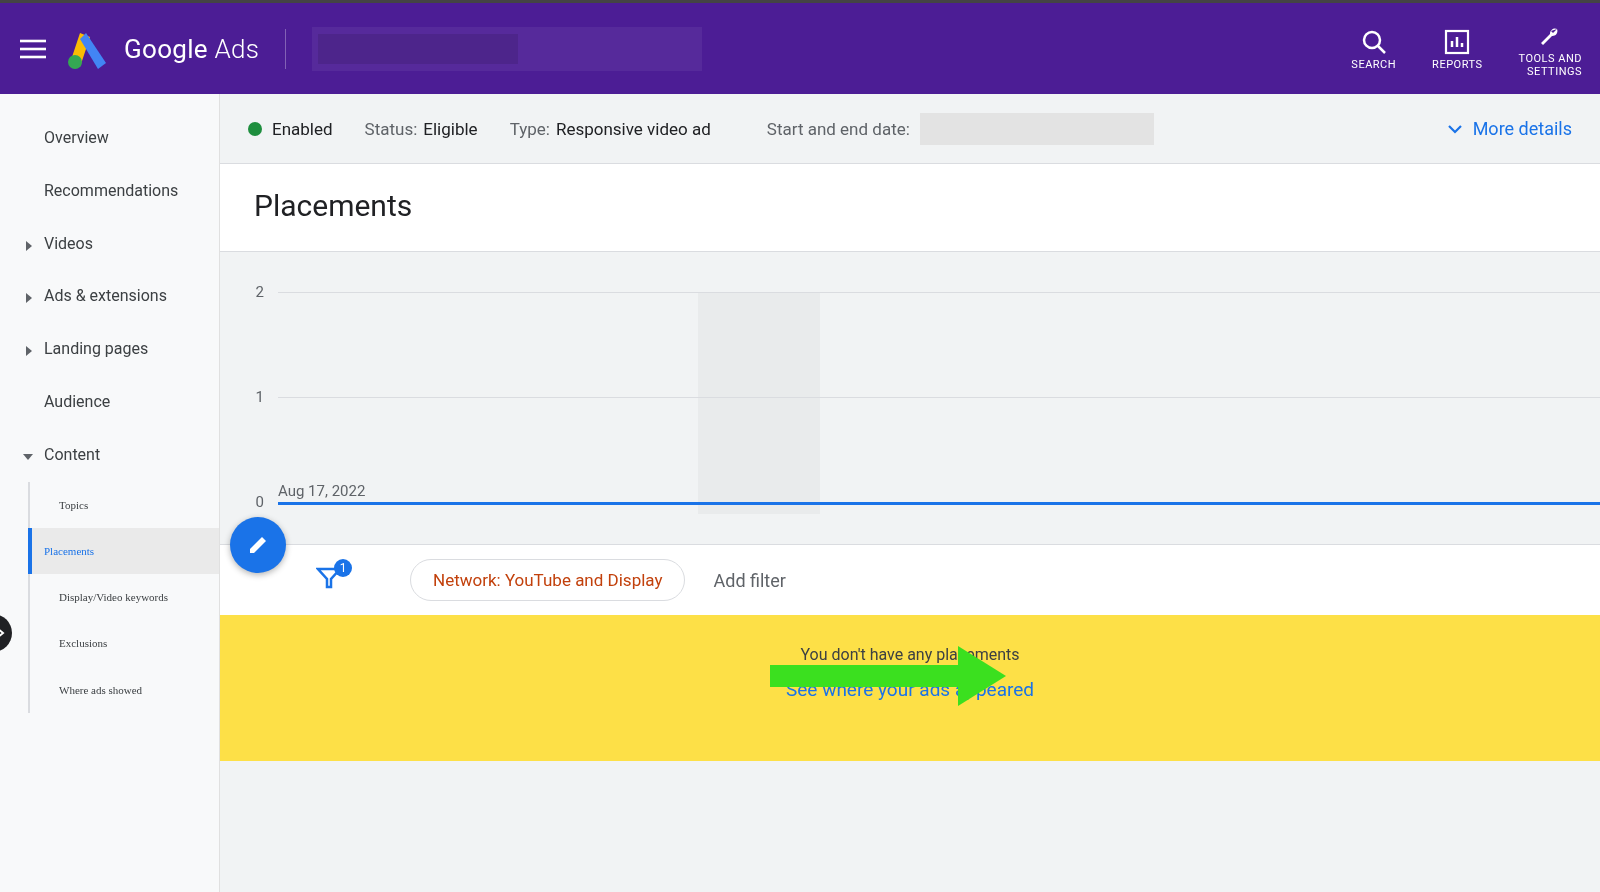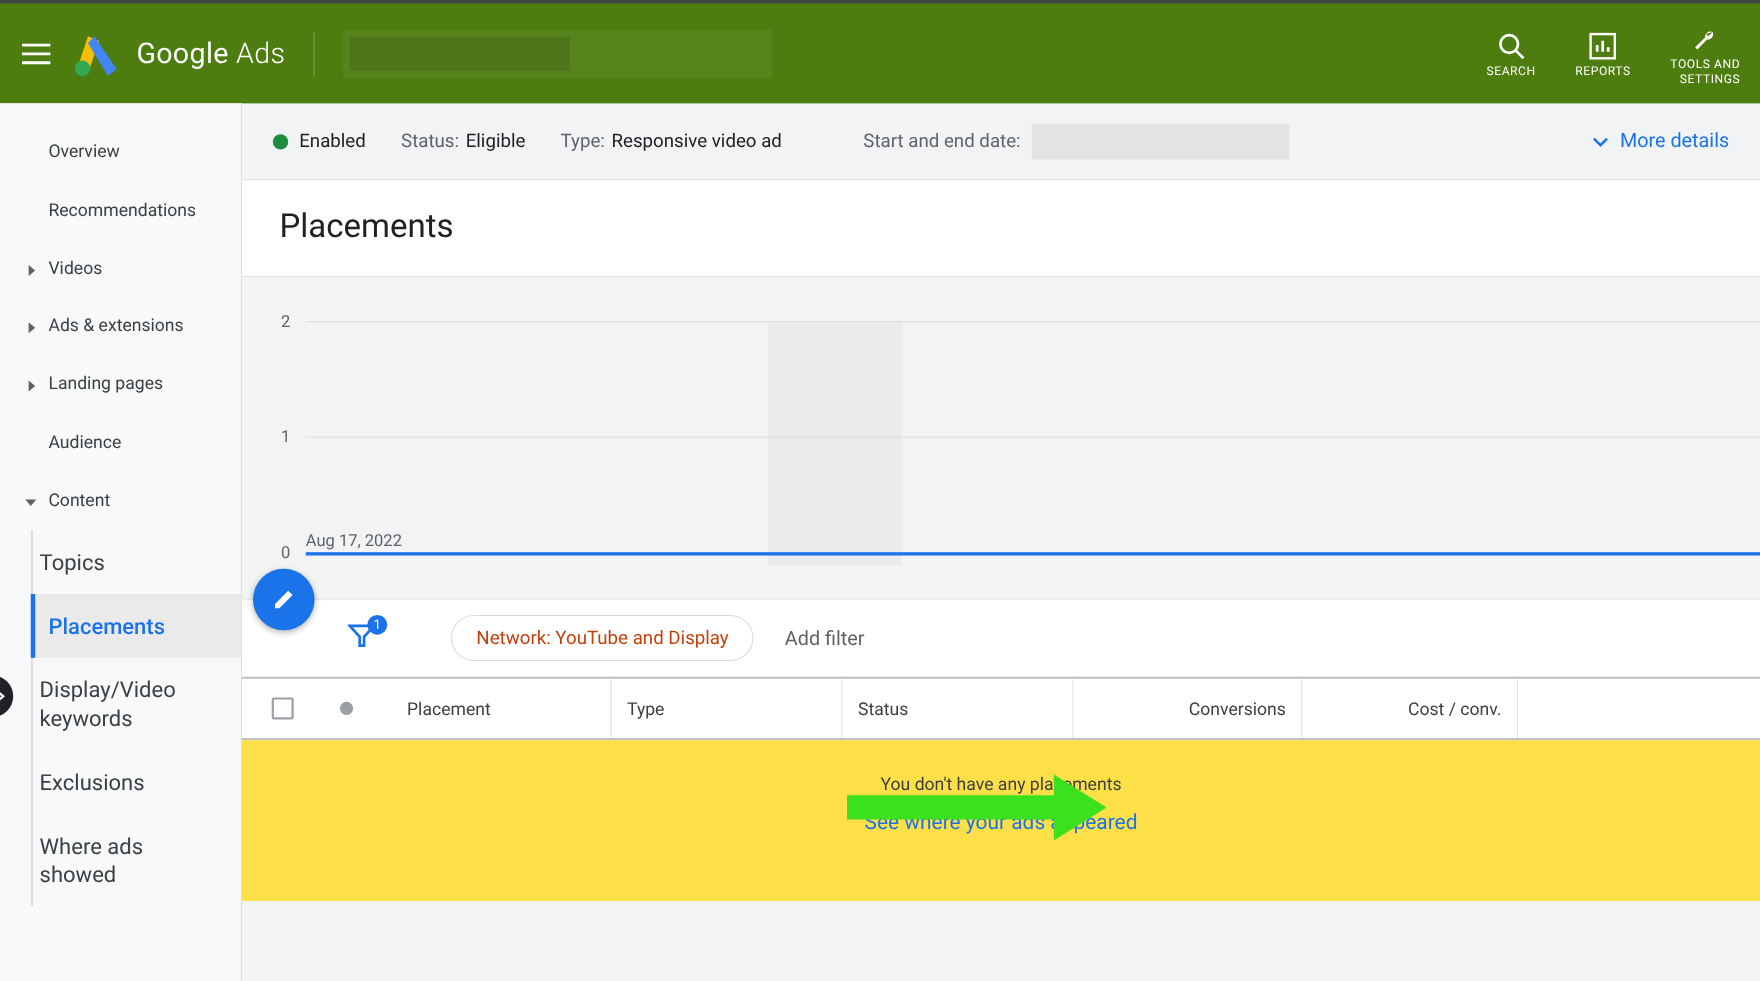--- a/index.html
+++ b/index.html
@@ -1,18 +1,18 @@
 <!DOCTYPE html>
 <html><head>
 <meta charset="utf-8">
 <style>
   * { box-sizing: border-box; margin: 0; padding: 0; }
   body { font-family: Roboto, Arial, sans-serif; background: #fff; color: #3c4043; overflow: hidden; width: 1600px; height: 892px; }
   
-  .topbar { background: #4d7c0f; height: 94px; display: flex; align-items: center; padding: 0 20px; color: #fff; position: relative; border-top: 3px solid #444; }
+  .topbar { background: #4c1d95; height: 94px; display: flex; align-items: center; padding: 0 20px; color: #fff; position: relative; border-top: 3px solid #444; }
   .hamburger { margin-right: 20px; cursor: pointer; }
   .hamburger svg { display: block; }
   .logo-wrap { display: flex; align-items: center; gap: 14px; }
   .logo-icon svg { display: block; }
   .logo-text { font-size: 26px; letter-spacing: 0.3px; }
   .logo-text .g { font-weight: 400; }
   .logo-text .a { font-weight: 300; }
   .top-divider { width: 1px; height: 40px; background: rgba(255,255,255,0.3); margin: 0 26px; }
   .top-redact { width: 390px; height: 44px; background: rgba(255,255,255,0.06); display: flex; align-items: center; }
   .top-redact .r1 { width: 200px; height: 30px; background: rgba(0,0,0,0.1); margin-left: 6px; }
@@ -21,21 +21,21 @@
   .top-action .tico { height: 34px; display: flex; align-items: center; justify-content: center; }
   .top-action .tlbl { text-align: right; line-height: 1.1; }
   
   .main { display: flex; height: calc(892px - 94px); }
   
   .sidebar { width: 220px; background: #f8f9fa; padding-top: 18px; position: relative; border-right: 1px solid #e0e0e0; flex-shrink: 0; }
   .side-item { padding: 16px 18px 16px 44px; font-size: 16px; color: #3c4043; cursor: pointer; position: relative; line-height: 1.3; }
   .side-item.expandable::before { content: ""; position: absolute; left: 26px; top: 23px; border-style: solid; border-width: 5px 0 5px 6px; border-color: transparent transparent transparent #5f6368; }
   .side-item.expanded::before { content: ""; position: absolute; left: 23px; top: 25px; border-style: solid; border-width: 6px 5px 0 5px; border-color: #5f6368 transparent transparent transparent; }
   .sub-wrap { border-left: 2px solid #dadce0; margin-left: 28px; }
-  .sub-item { padding: 16px 18px 16px 6px; font-size: 20px; color: #3c4043; cursor: pointer; line-height: 1.3; }
+  .sub-item { padding: 16px 18px 16px 29px; font-size: 11px; color: #3c4043; cursor: pointer; line-height: 1.3; font-family: Liberation Serif, serif; }
   .sub-item.active { background: #eaeaea; color: #1a73e8; border-left: 4px solid #1a73e8; margin-left: -2px; padding-left: 12px; font-weight: 500; }
   .side-expander { position: absolute; left: -12px; top: 520px; width: 24px; height: 38px; background: #202124; border-radius: 0 24px 24px 0; display: flex; align-items: center; justify-content: center; cursor: pointer; }
   
   .content { flex: 1; background: #f1f3f4; display: flex; flex-direction: column; overflow: hidden; }
   
   .statusbar { background: #f1f3f4; padding: 0 28px; height: 70px; display: flex; align-items: center; font-size: 17px; color: #5f6368; gap: 32px; border-bottom: 1px solid #dadce0; }
   .status-dot { width: 14px; height: 14px; border-radius: 50%; background: #1e8e3e; display: inline-block; margin-right: 10px; }
   .status-seg { display: flex; align-items: center; }
   .status-seg .lbl { color: #5f6368; margin-right: 6px; }
   .status-seg .val { color: #202124; }
@@ -176,21 +176,21 @@
         <span class="val">Enabled</span>
       </div>
       <div class="status-seg">
         <span class="lbl">Status: </span>
         <span class="val">Eligible</span>
       </div>
       <div class="status-seg">
         <span class="lbl">Type: </span>
         <span class="val">Responsive video ad</span>
       </div>
-      <div class="status-seg" style="margin-left:42px">
+      <div class="status-seg" style="margin-left:24px">
         <span class="lbl">Start and end date:</span>
         <span class="status-date-redact" style="margin-left:4px"></span>
       </div>
       <div class="more-details">
         <svg width="16" height="16" viewBox="0 0 16 16">
             <path d="M2 5 L8 11 L14 5" stroke="#1a73e8" stroke-width="2.2" fill="none"></path>
           </svg>
         <span>More details</span>
       </div>
     </div>
@@ -219,34 +219,20 @@
       <div class="filter-icon-wrap">
         <svg width="26" height="26" viewBox="0 0 26 26">
             <path d="M2 4 L24 4 L15 14 L15 22 L11 22 L11 14 Z" fill="none" stroke="#1a73e8" stroke-width="2.5"></path>
           </svg>
         <div class="filter-badge">1</div>
       </div>
       <div class="filter-chip">Network: YouTube and Display</div>
       <div class="add-filter">Add filter</div>
     </div>
 
-    <div class="table-head">
-      <div class="th chk">
-          <div class="chkbox"></div>
-        </div>
-      <div class="th dot">
-          <div class="rowdot"></div>
-        </div>
-      <div class="th placement">Placement</div>
-      <div class="th type">Type</div>
-      <div class="th status">Status</div>
-      <div class="th conv">Conversions</div>
-      <div class="th cost">Cost / conv.</div>
-      <div class="th last"></div>
-    </div>
 
     <div class="empty-state">
       <div class="arrow-ann">
         <div class="arrow-shaft"></div>
         <div class="arrow-head"></div>
       </div>
       <div class="empty-msg">You don't have any placements</div>
       <div class="empty-link">See where your ads appeared</div>
     </div>
   </div>

